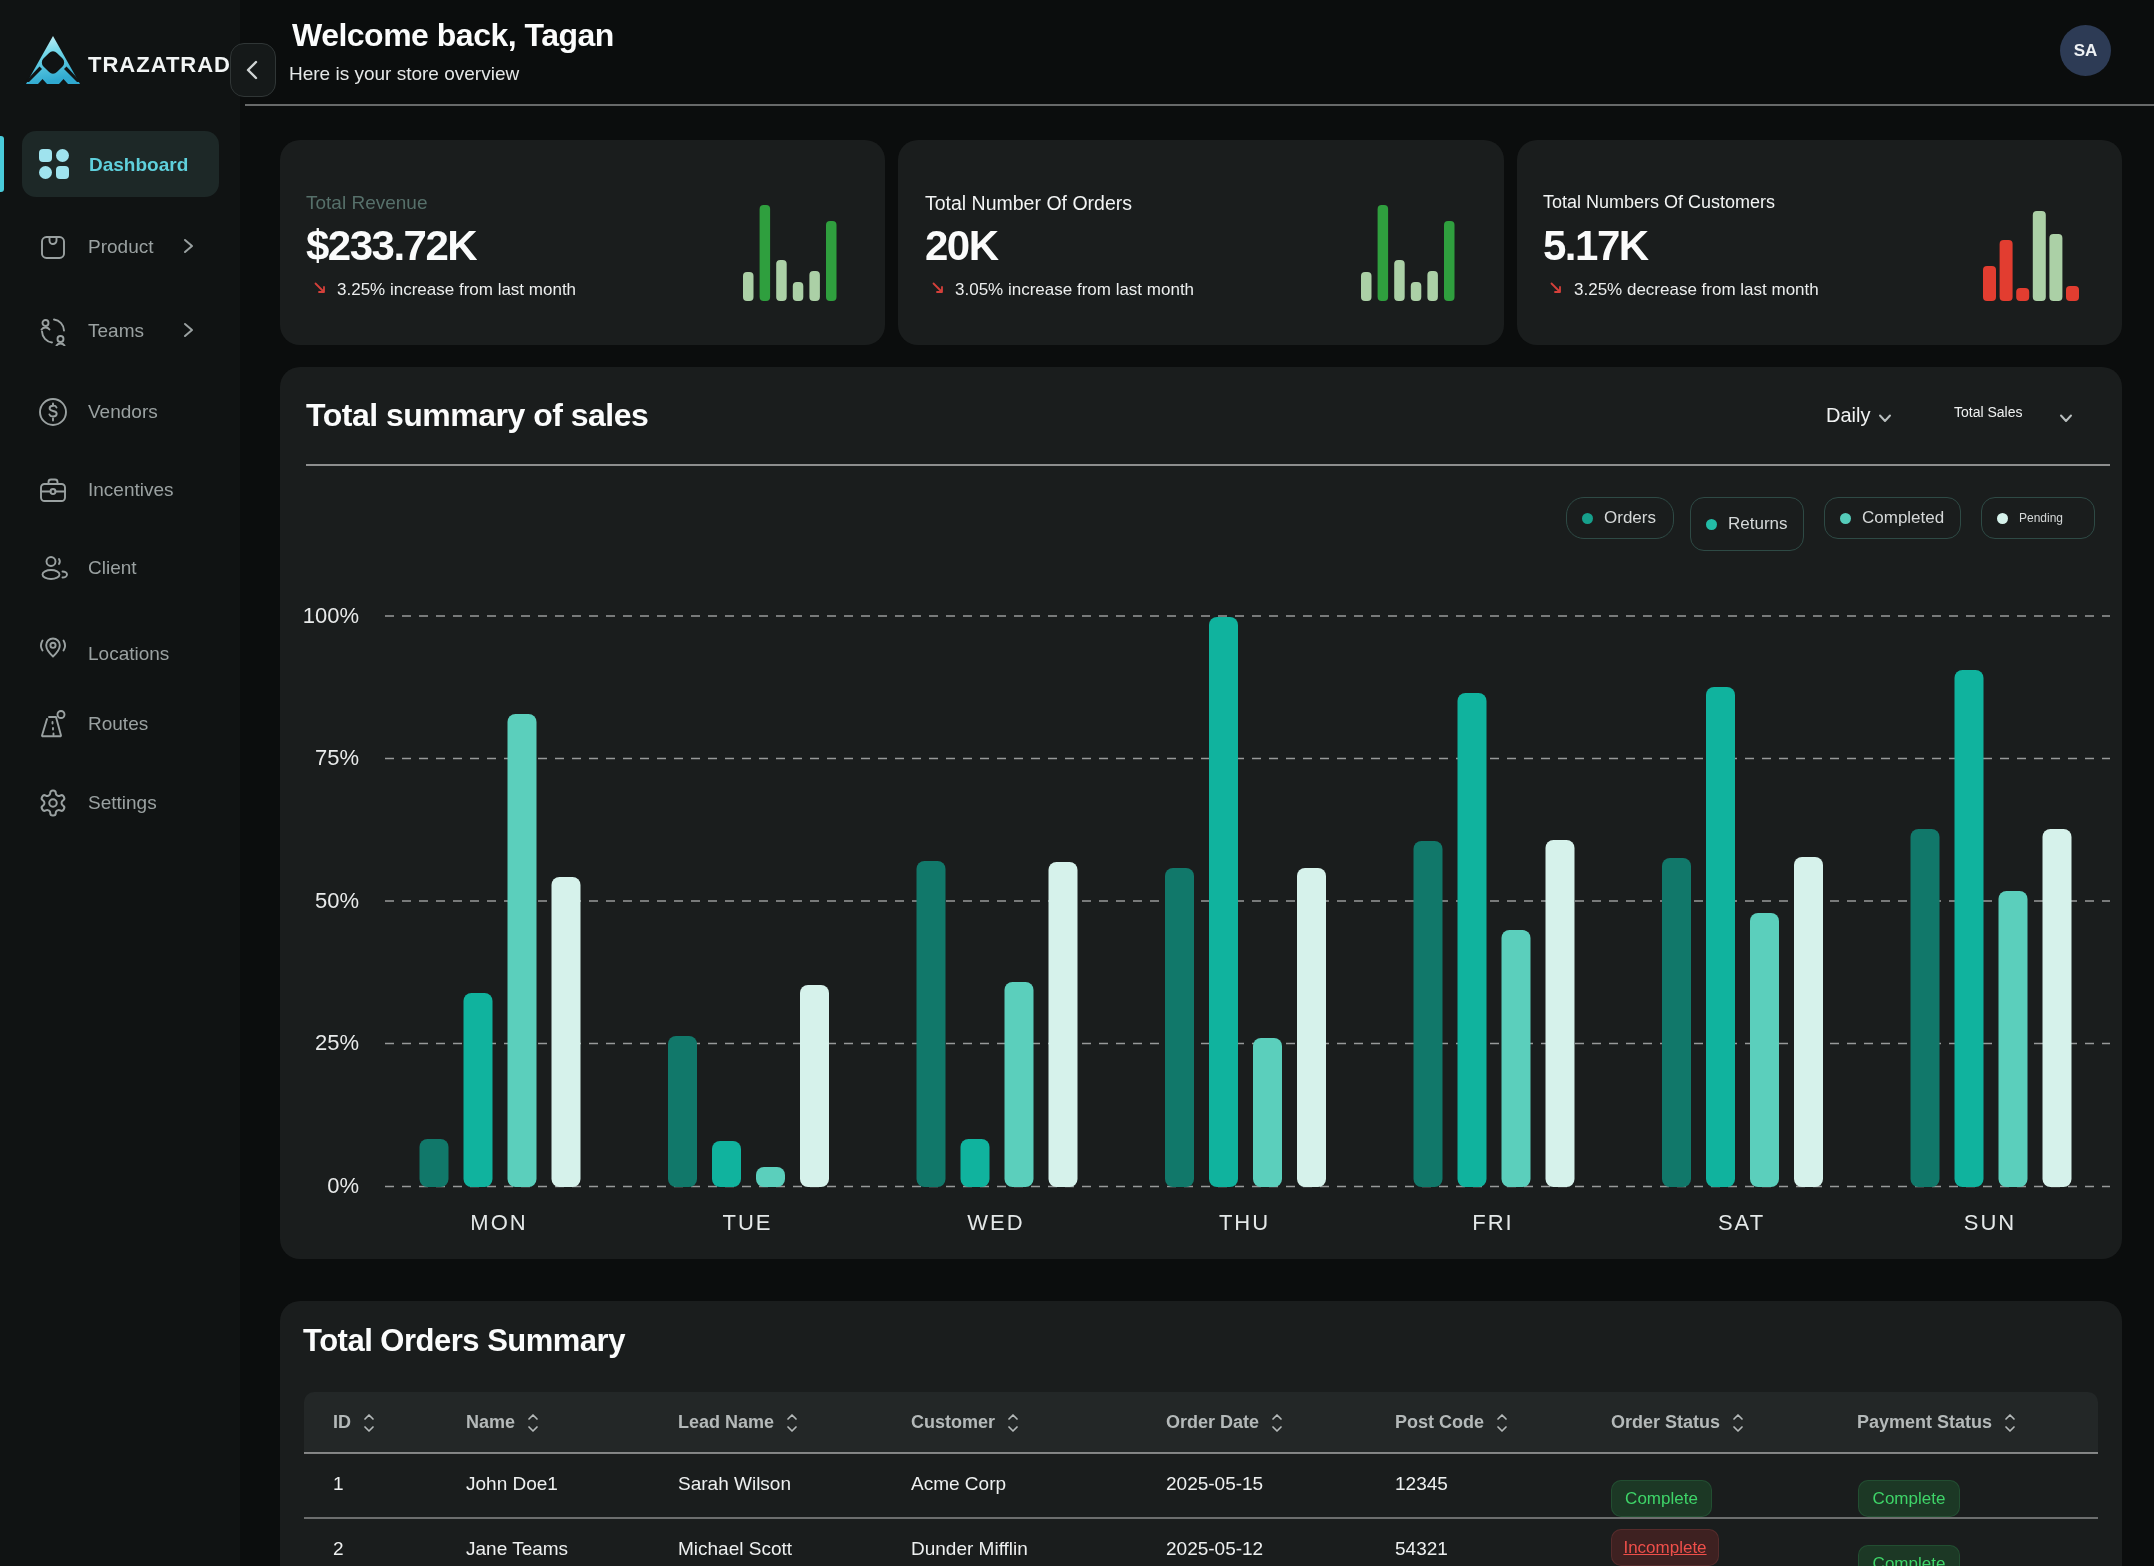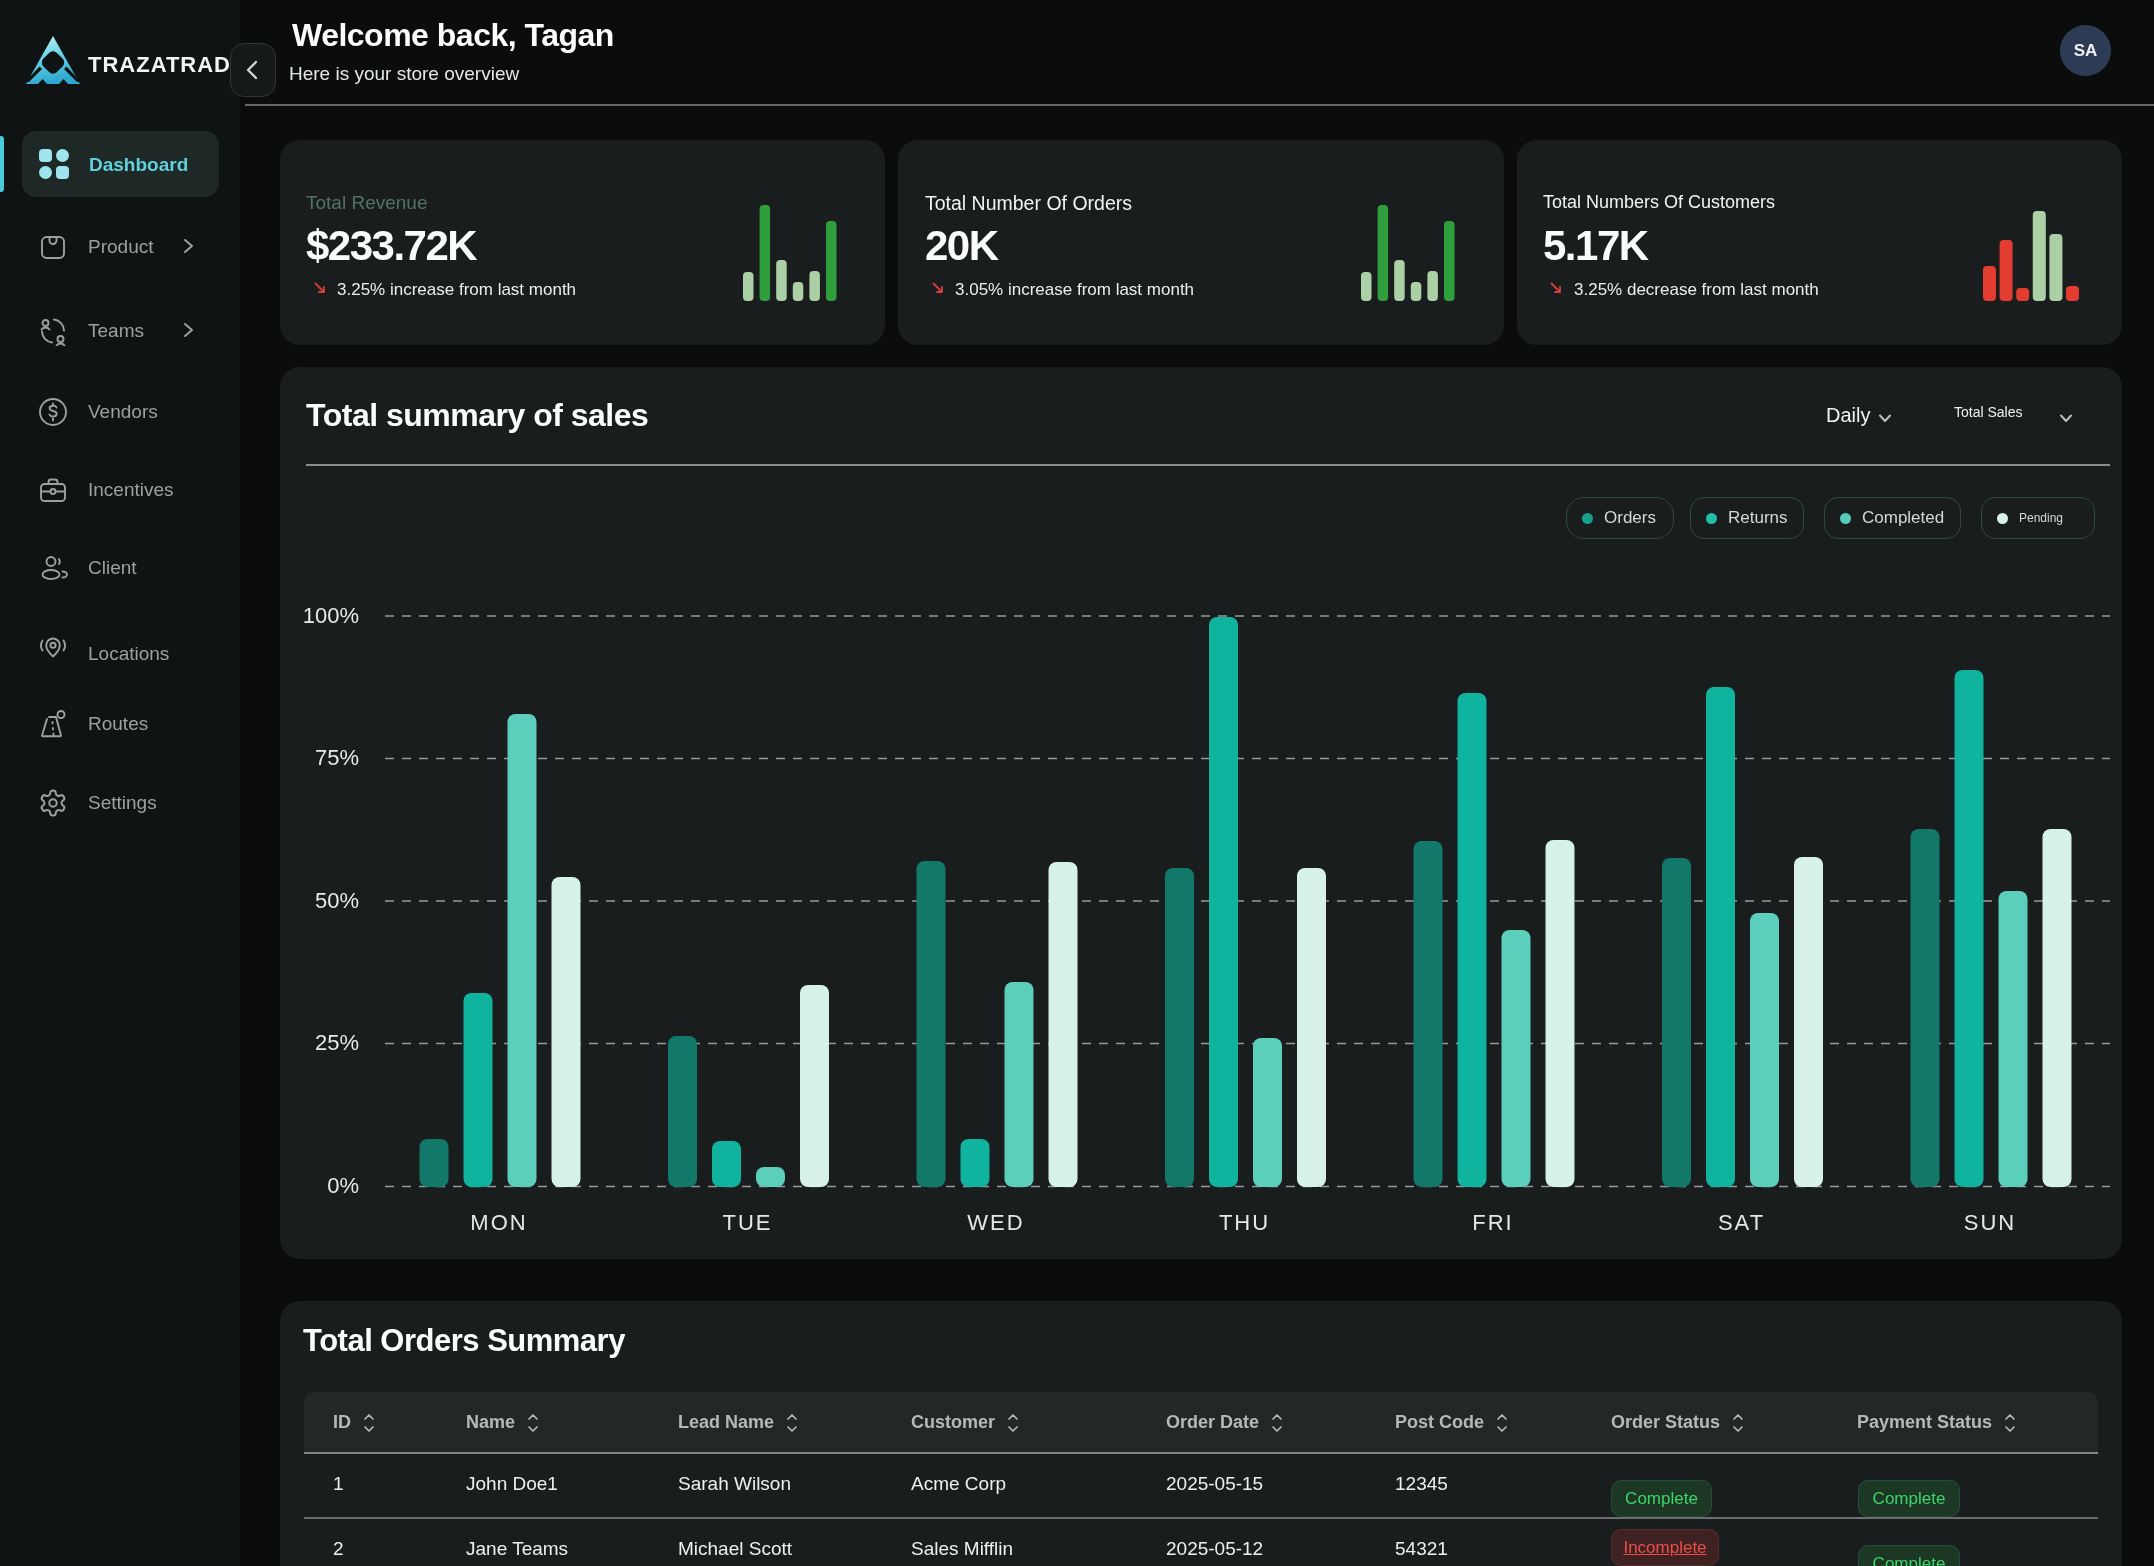--- a/index.html
+++ b/index.html
@@ -184,21 +184,21 @@
     </svg></div>
 <div class="abs" style="left:1954px;top:404px;font-size:14px;color:#f0f2f2;">Total Sales</div>
 <div class="abs" style="left:2057px;top:409px;"><svg width="18" height="18" viewBox="0 0 18 18" fill="none" stroke="#b9bfbf" stroke-width="2" stroke-linecap="round" stroke-linejoin="round">
       <polyline points="4,6.5 9,12 14,6.5"></polyline>
     </svg></div>
 <div class="abs" style="left:306px;top:464px;width:1804px;height:1.5px;background:rgba(255,255,255,0.5);"></div>
 <div class="abs" style="left:1566px;top:497px;width:108px;height:42px;border:1.3px solid #2e4a45;border-radius:18px;display:flex;align-items:center;padding-left:15px;">
     <span style="width:11px;height:11px;border-radius:50%;background:#16a08c;margin-right:11px;flex:none;"></span>
     <span style="font-size:17px;color:#d5d8d8;">Orders</span>
   </div>
-<div class="abs" style="left:1690px;top:497px;width:114px;height:42px;border:1.3px solid #2e4a45;border-radius:14px;display:flex;align-items:center;padding-left:15px;">
+<div class="abs" style="left:1690px;top:497px;width:114px;height:54px;border:1.3px solid #2e4a45;border-radius:14px;display:flex;align-items:center;padding-left:15px;">
     <span style="width:11px;height:11px;border-radius:50%;background:#23bca7;margin-right:11px;flex:none;"></span>
     <span style="font-size:17px;color:#d5d8d8;">Returns</span>
   </div>
 <div class="abs" style="left:1824px;top:497px;width:137px;height:42px;border:1.3px solid #2e4a45;border-radius:14px;display:flex;align-items:center;padding-left:15px;">
     <span style="width:11px;height:11px;border-radius:50%;background:#55ccba;margin-right:11px;flex:none;"></span>
     <span style="font-size:17px;color:#d5d8d8;">Completed</span>
   </div>
 <div class="abs" style="left:1981px;top:497px;width:114px;height:42px;border:1.3px solid #2e4a45;border-radius:14px;display:flex;align-items:center;padding-left:15px;">
     <span style="width:11px;height:11px;border-radius:50%;background:#d6f2eb;margin-right:11px;flex:none;"></span>
     <span style="font-size:12px;color:#d5d8d8;">Pending</span>
@@ -303,21 +303,21 @@
 <div class="abs row1" style="left:678px;">Sarah Wilson</div>
 <div class="abs row1" style="left:911px;">Acme Corp</div>
 <div class="abs row1" style="left:1166px;">2025-05-15</div>
 <div class="abs row1" style="left:1395px;">12345</div>
 <div class="abs pillg" style="left:1611px;top:1464px;width:101px;">Complete</div>
 <div class="abs pillg" style="left:1858px;top:1464px;width:102px;">Complete</div>
 
 <div class="abs row2" style="left:333px;">2</div>
 <div class="abs row2" style="left:466px;">Jane Teams</div>
 <div class="abs row2" style="left:678px;">Michael Scott</div>
-<div class="abs row2" style="left:911px;">Sales Mifflin</div>
+<div class="abs row2" style="left:911px;">Dunder Mifflin</div>
 <div class="abs row2" style="left:1166px;">2025-05-12</div>
 <div class="abs row2" style="left:1395px;">54321</div>
 <div class="abs pillr" style="left:1611px;top:1529px;width:108px;">Incomplete</div>
 <div class="abs pillg" style="left:1858px;top:1529px;width:102px;">Complete</div>
 
 <style>
 .row1 { top:1473px; font-size:19px; color:#eef0f0; }
 .row2 { top:1538px; font-size:19px; color:#eef0f0; }
 .pillg { height:37px; border-radius:10px; background:rgba(36,128,61,0.28); border:1px solid rgba(74,222,128,0.13); color:#3ed468; font-size:17px; display:flex; align-items:center; justify-content:center;margin-top:16px; }
 .pillr { height:37px; border-radius:10px; background:rgba(190,50,50,0.22); border:1px solid rgba(248,113,113,0.13); color:#ef4f4a; font-size:17px; display:flex; align-items:center; justify-content:center;text-decoration:underline; }

